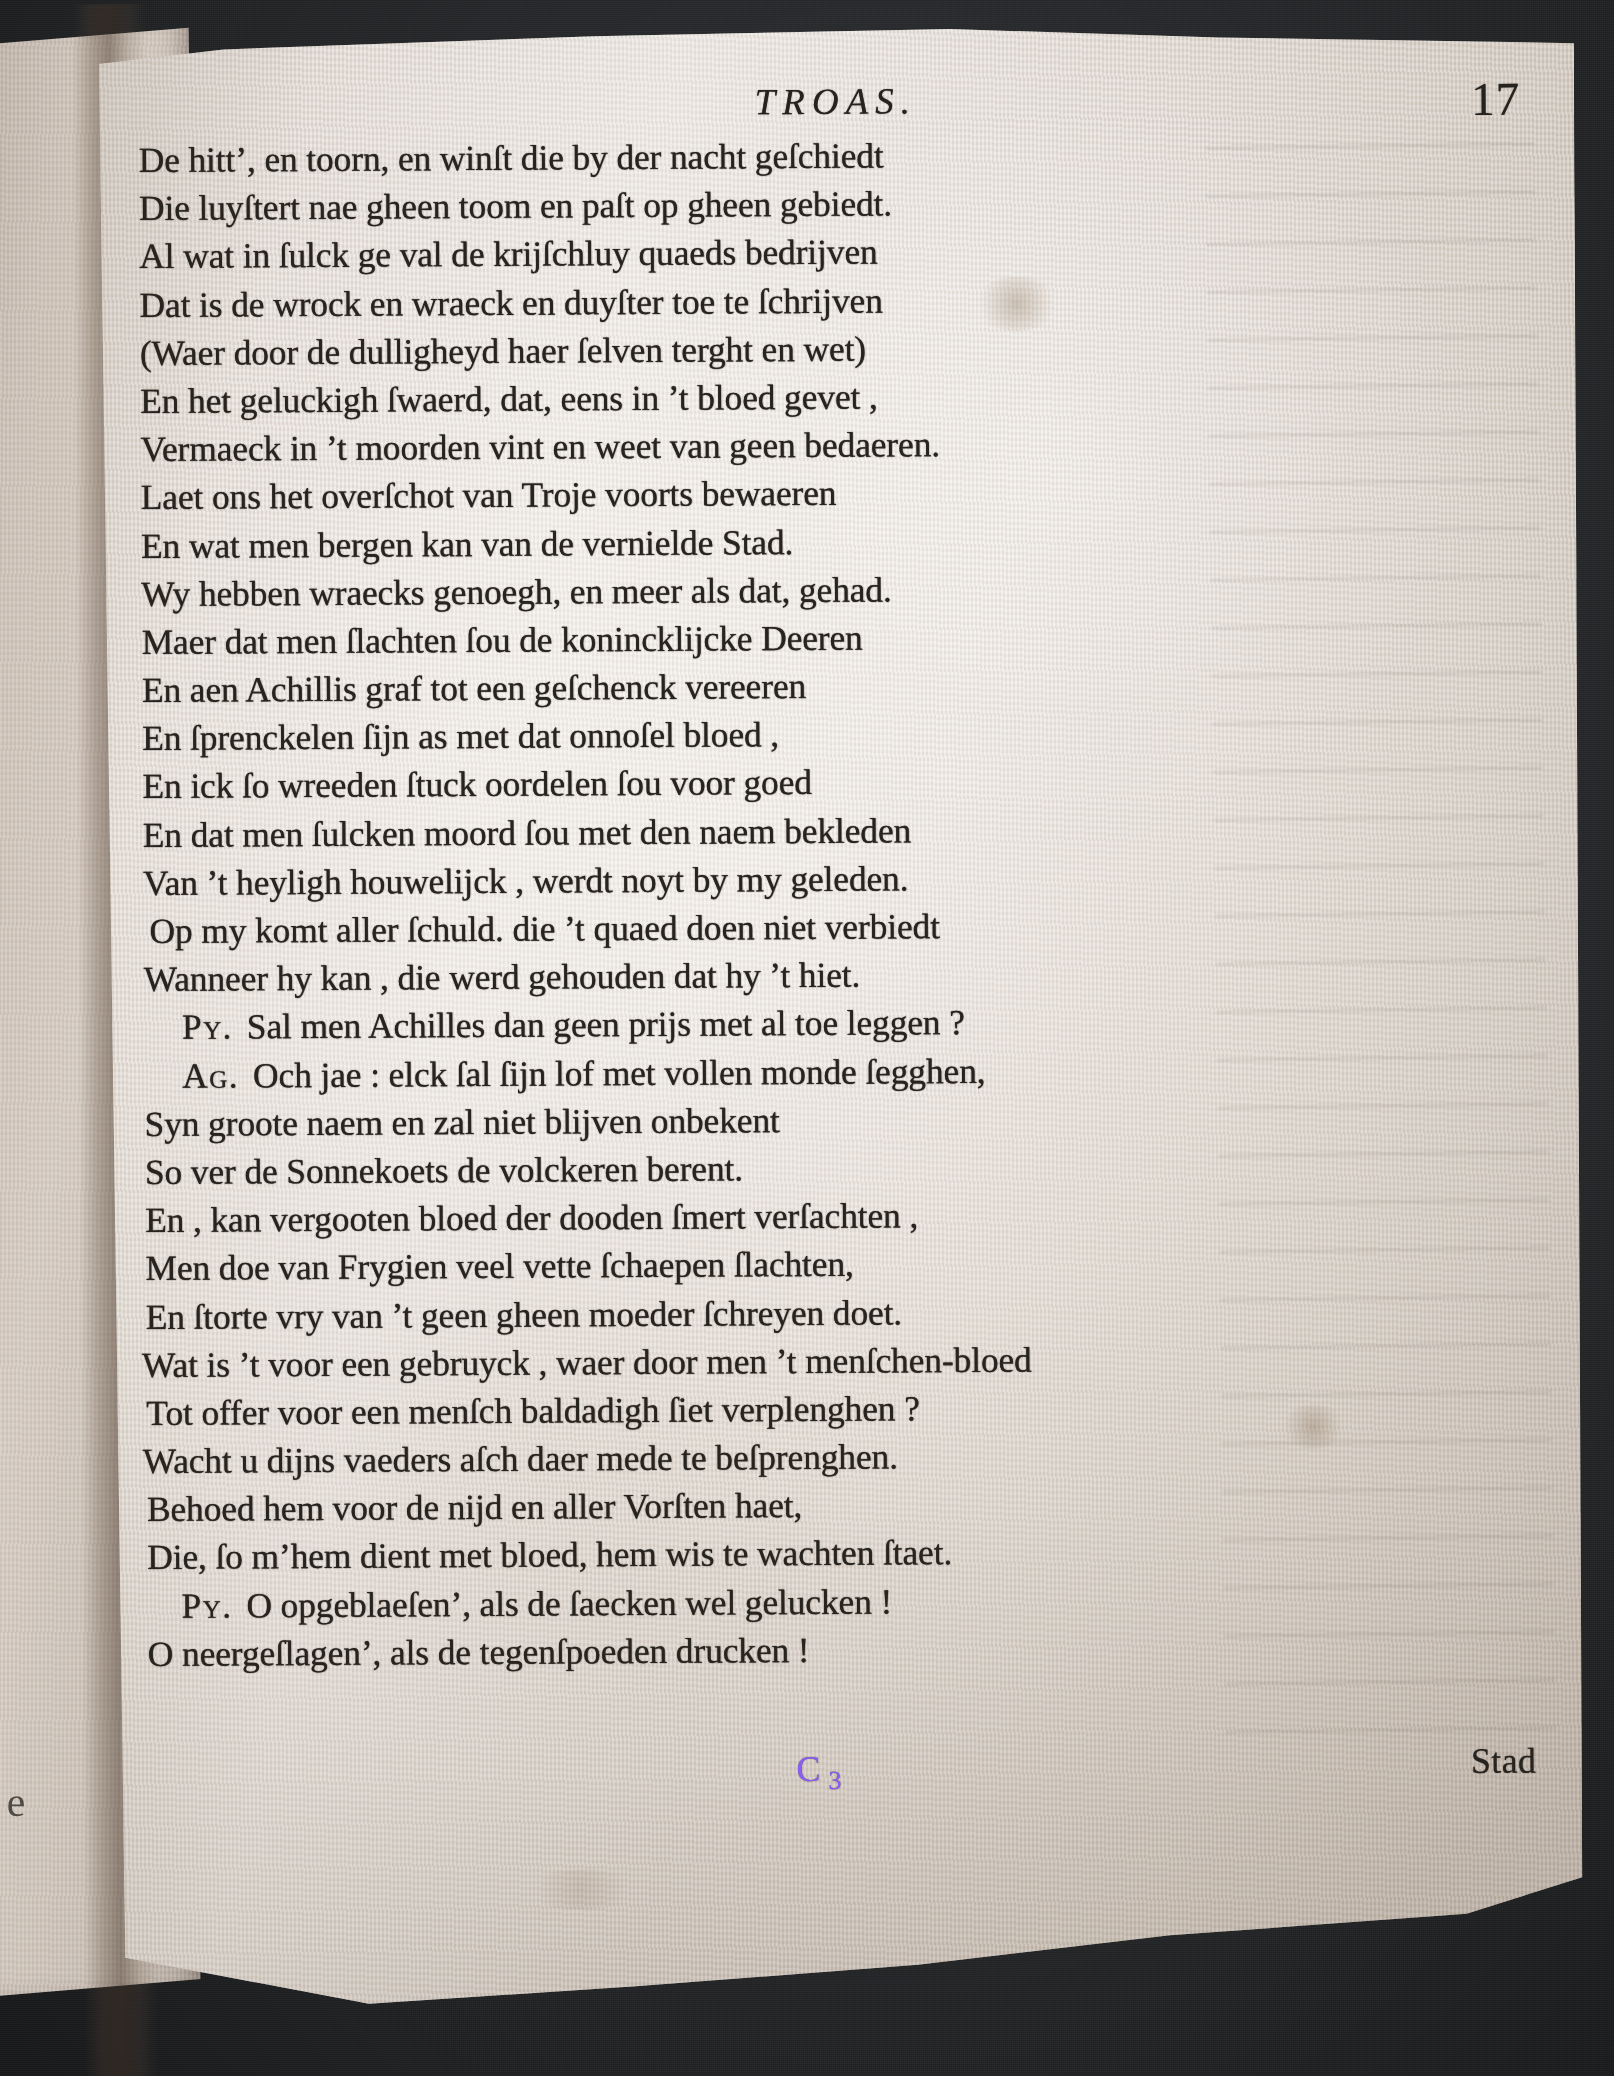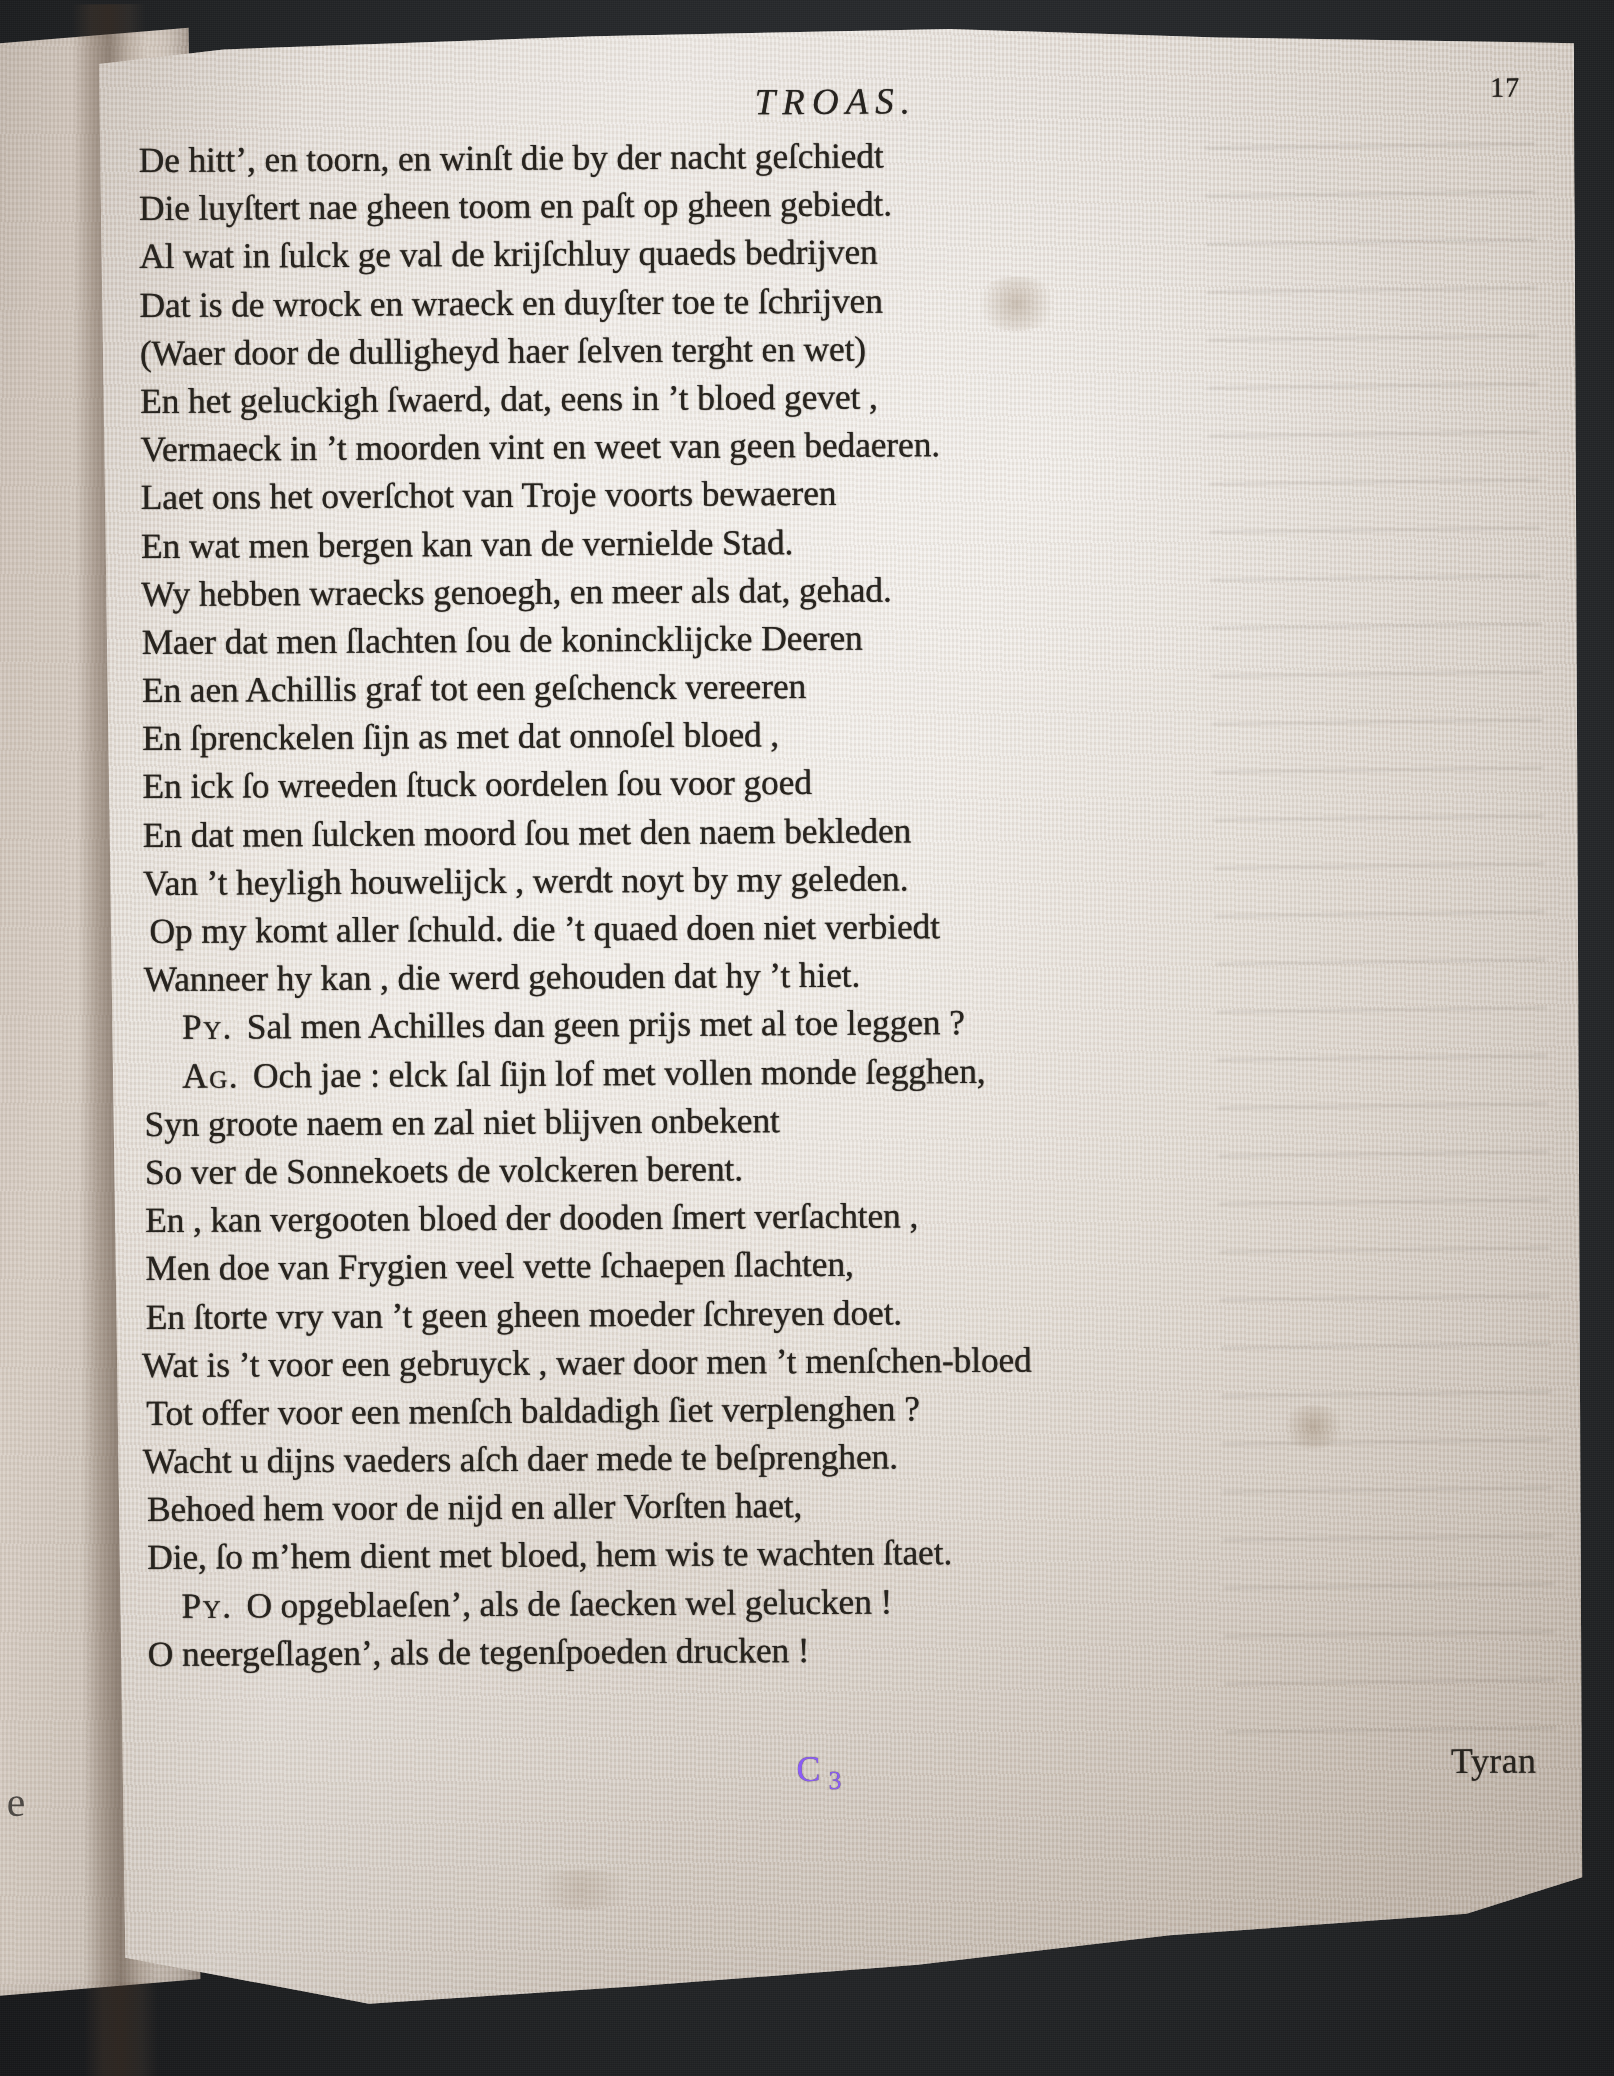--- a/index.html
+++ b/index.html
@@ -151,21 +151,21 @@
     letter-spacing: 7px;
     text-indent: 7px;
     color: #26231f;
     text-shadow: 0 0 1.1px rgba(40,34,28,.85);
   }
   .folio{
     position:absolute;
     left: 1300px; top: 48px;
     width: 130px;
     text-align: right;
-    font-size: 28px;
+    font-size: 47px;
     letter-spacing: 1px;
     color: #26231f;
     text-shadow: 0 0 1.1px rgba(40,34,28,.85);
   }
 
   .verse-block{
     position:absolute;
     left: 48px;
     top: 104px;
     width: 1400px;
@@ -294,19 +294,19 @@
           <div class="verse-line"><span>Behoed hem voor de nijd en aller Vorſten haet,</span></div>
           <div class="verse-line"><span>Die, ſo m’hem dient met bloed, hem wis te wachten ſtaet.</span></div>
           <div class="verse-line ind-1"><span class="speaker">Py.</span><span>O opgeblaeſen’, als de ſaecken wel gelucken !</span></div>
           <div class="verse-line"><span>O neergeſlagen’, als de tegenſpoeden drucken !</span></div>
         </div>
 
       <div class="footer-row">
         <div class="signature">
           <span>C</span><span class="num">3</span>
         </div>
-        <div class="catchword">Tyran</div>
+        <div class="catchword">Stad</div>
       </div>
 
     </div>
 
   </div>
 </div>
 
 </body></html>

